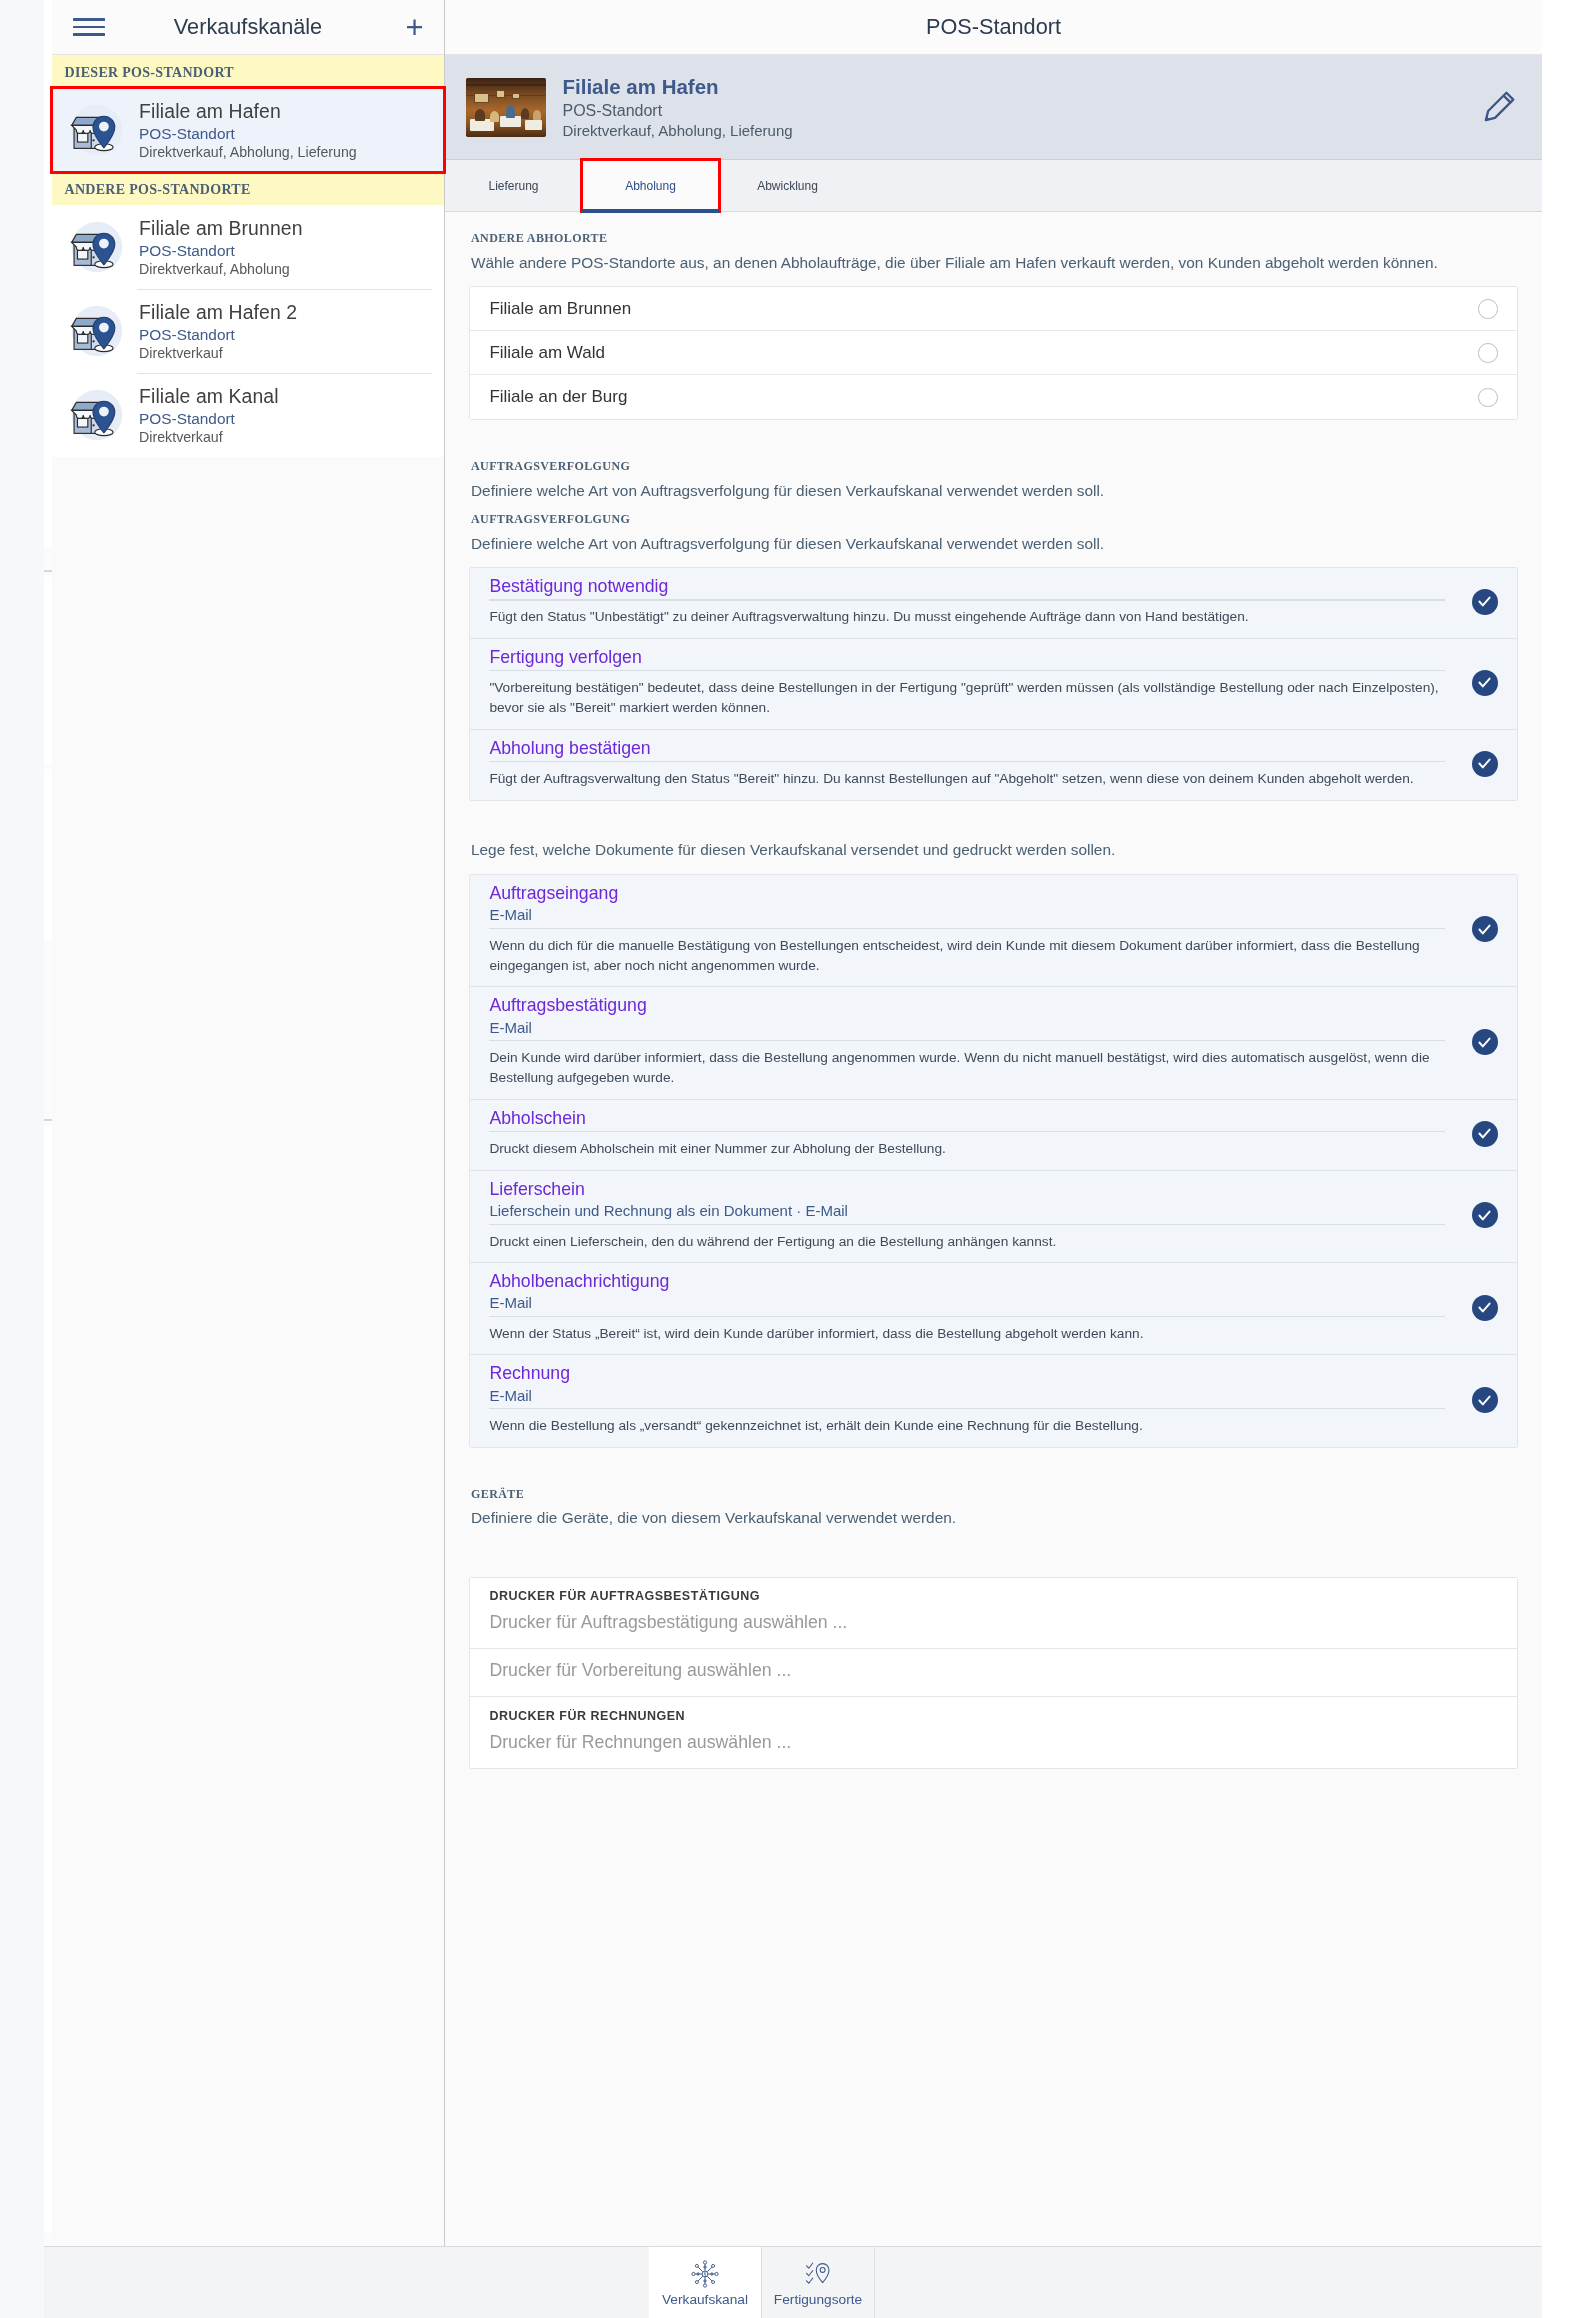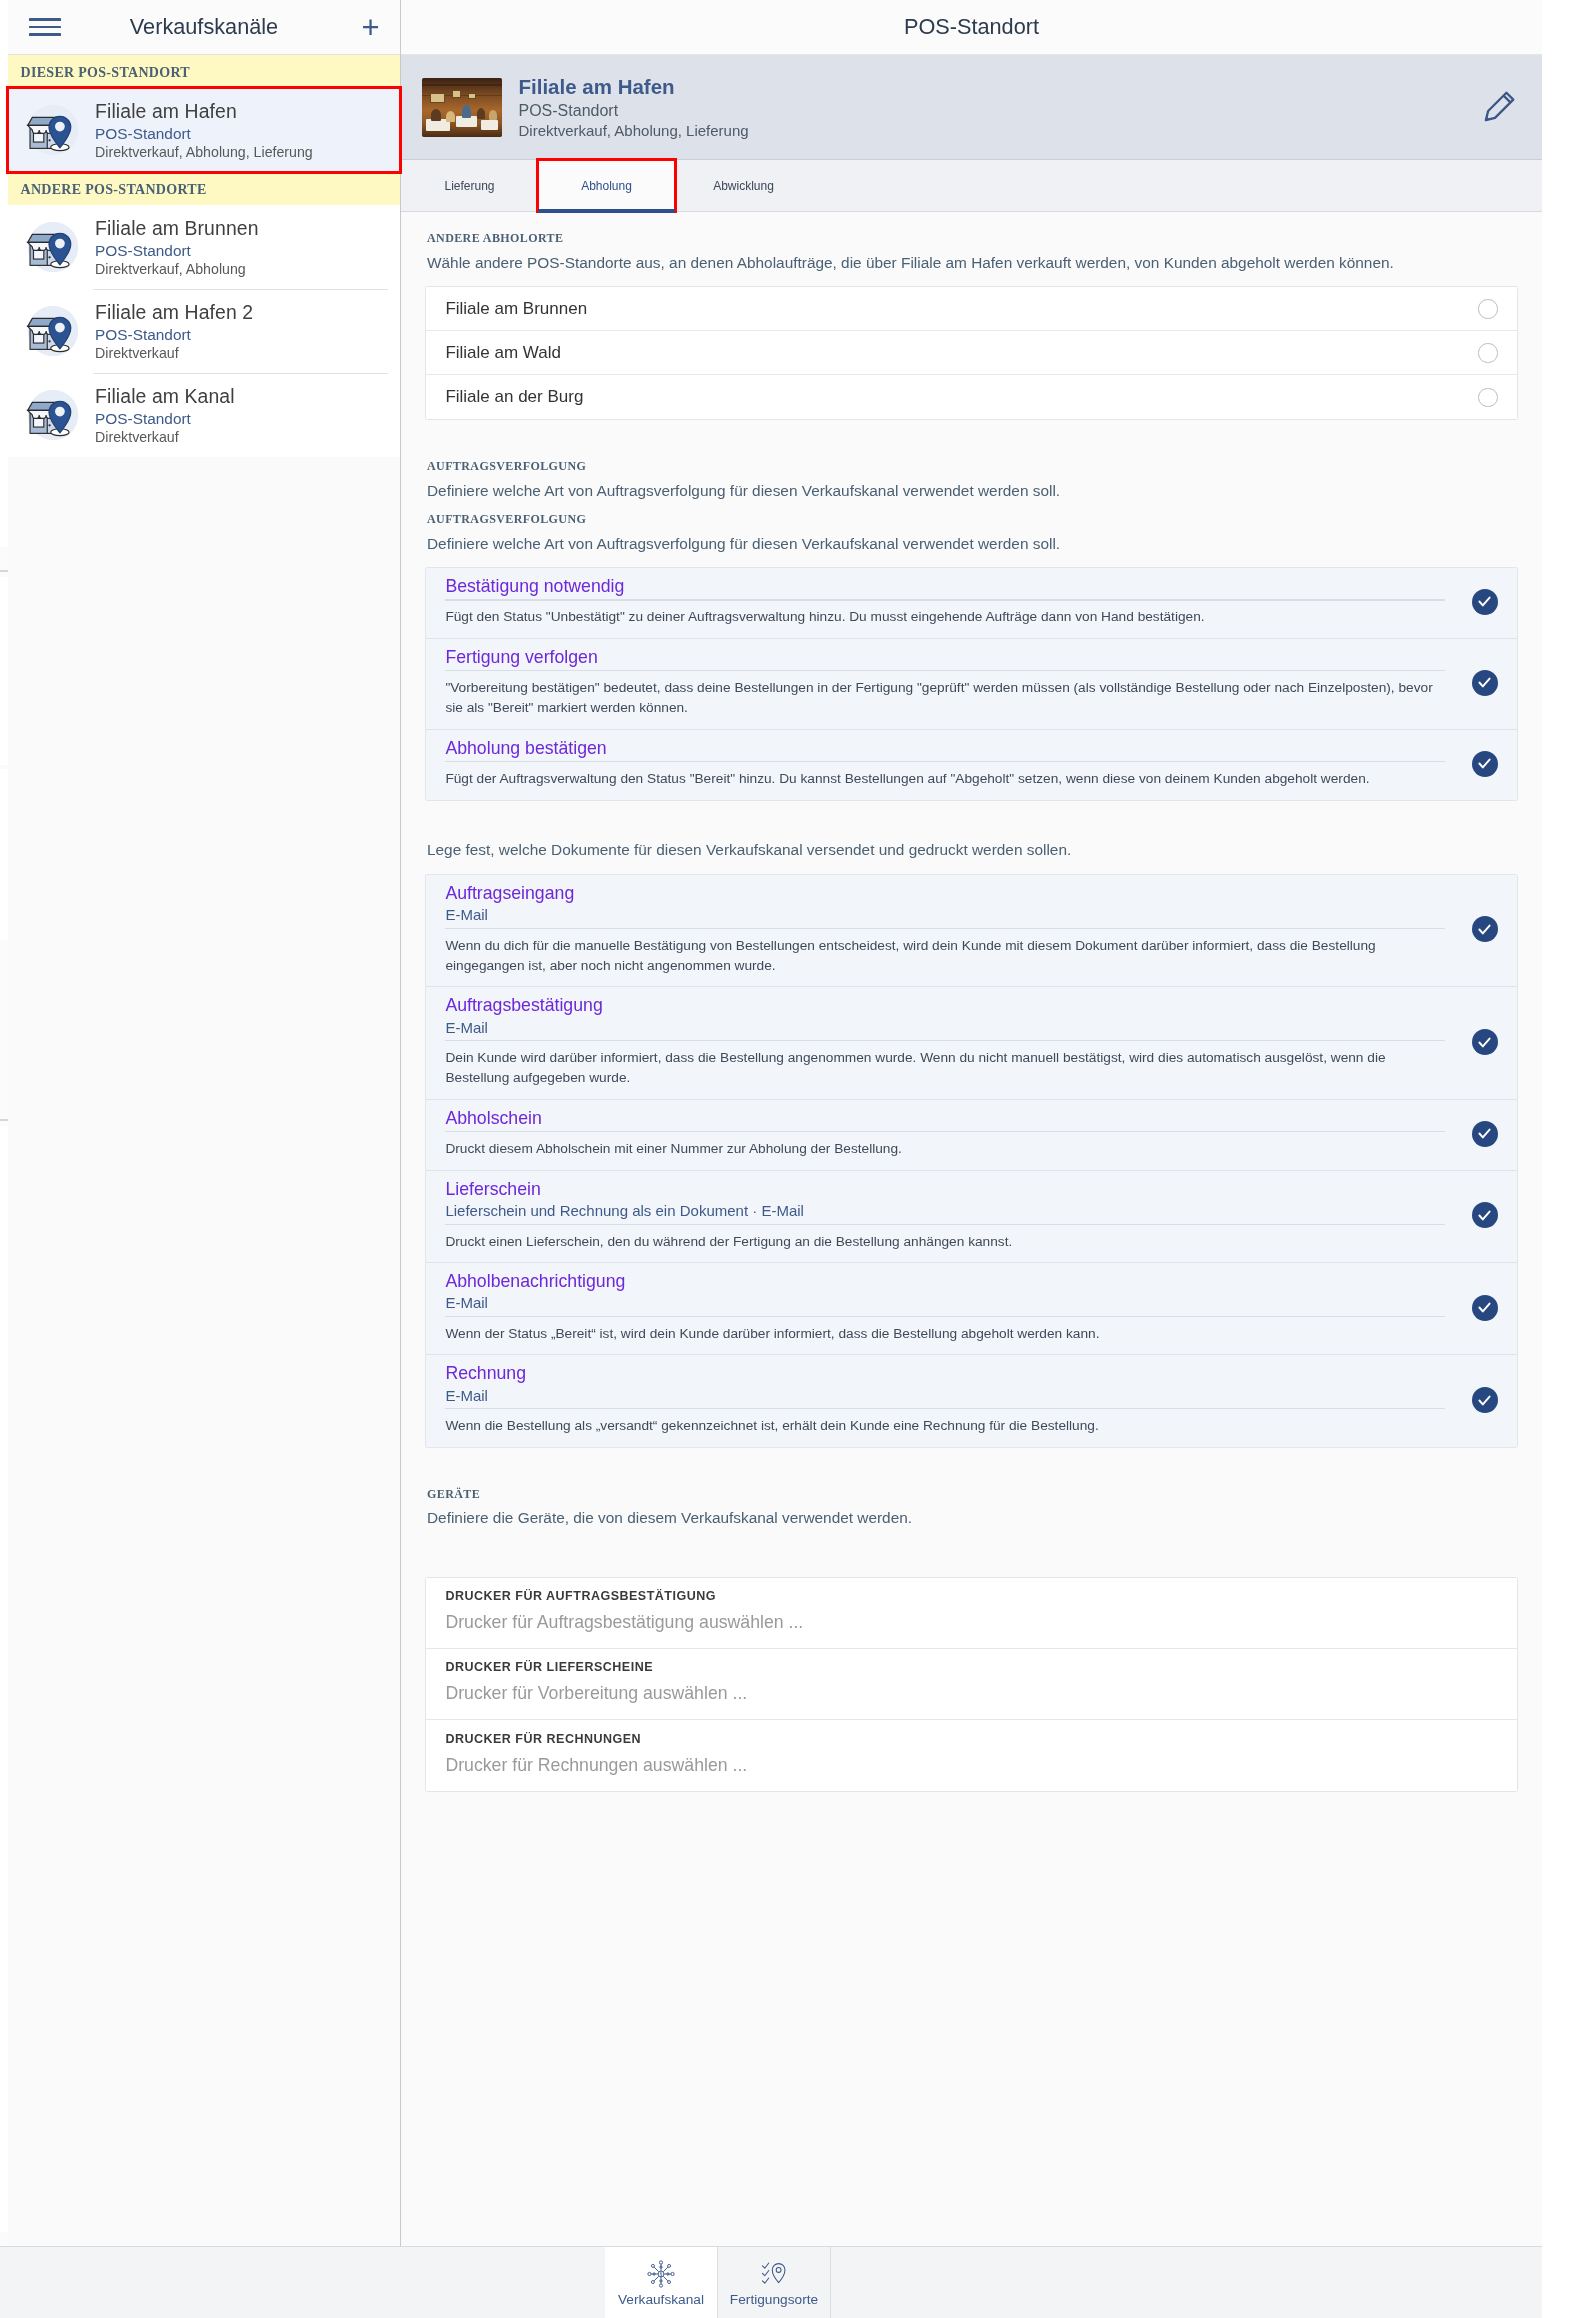--- a/index.html
+++ b/index.html
@@ -8,20 +8,21 @@
     font-family: "Liberation Sans", sans-serif;
     background: #ffffff;
     overflow: hidden;
   }
   .app {
     position: relative;
     width: 1542px; height: 2319px;
     display: flex;
     flex-direction: column;
     background: #f7f8f9;
+    padding-left: 44px;
   }
   .body-row { display: flex; flex: 1 1 auto; min-height: 0; height: 2246px; }
 
   
   .edge-sliver {
     width: 8px; flex: 0 0 8px; background: #fbfbfb;
     position: relative;
   }
   .edge-sliver .seg { position: absolute; left: 0; width: 8px; background: #ffffff; }
   .edge-sliver .ln  { position: absolute; left: 0; width: 8px; height: 1.7px; background: #d7d7d7; }
@@ -539,21 +540,20 @@
         </div>
 
         <div class="spacer-lg"></div>
 
         <div class="card-group">
           <div class="field-row">
             <div class="field-label">DRUCKER FÜR AUFTRAGSBESTÄTIGUNG</div>
             <div class="field-value">Drucker für Auftragsbestätigung auswählen ...</div>
           </div>
           <div class="field-row">
-            <div class="field-label">DRUCKER FÜR LIEFERSCHEINE</div>
             <div class="field-value">Drucker für Vorbereitung auswählen ...</div>
           </div>
           <div class="field-row">
             <div class="field-label">DRUCKER FÜR RECHNUNGEN</div>
             <div class="field-value">Drucker für Rechnungen auswählen ...</div>
           </div>
         </div>
 
       </div>
     </section>

